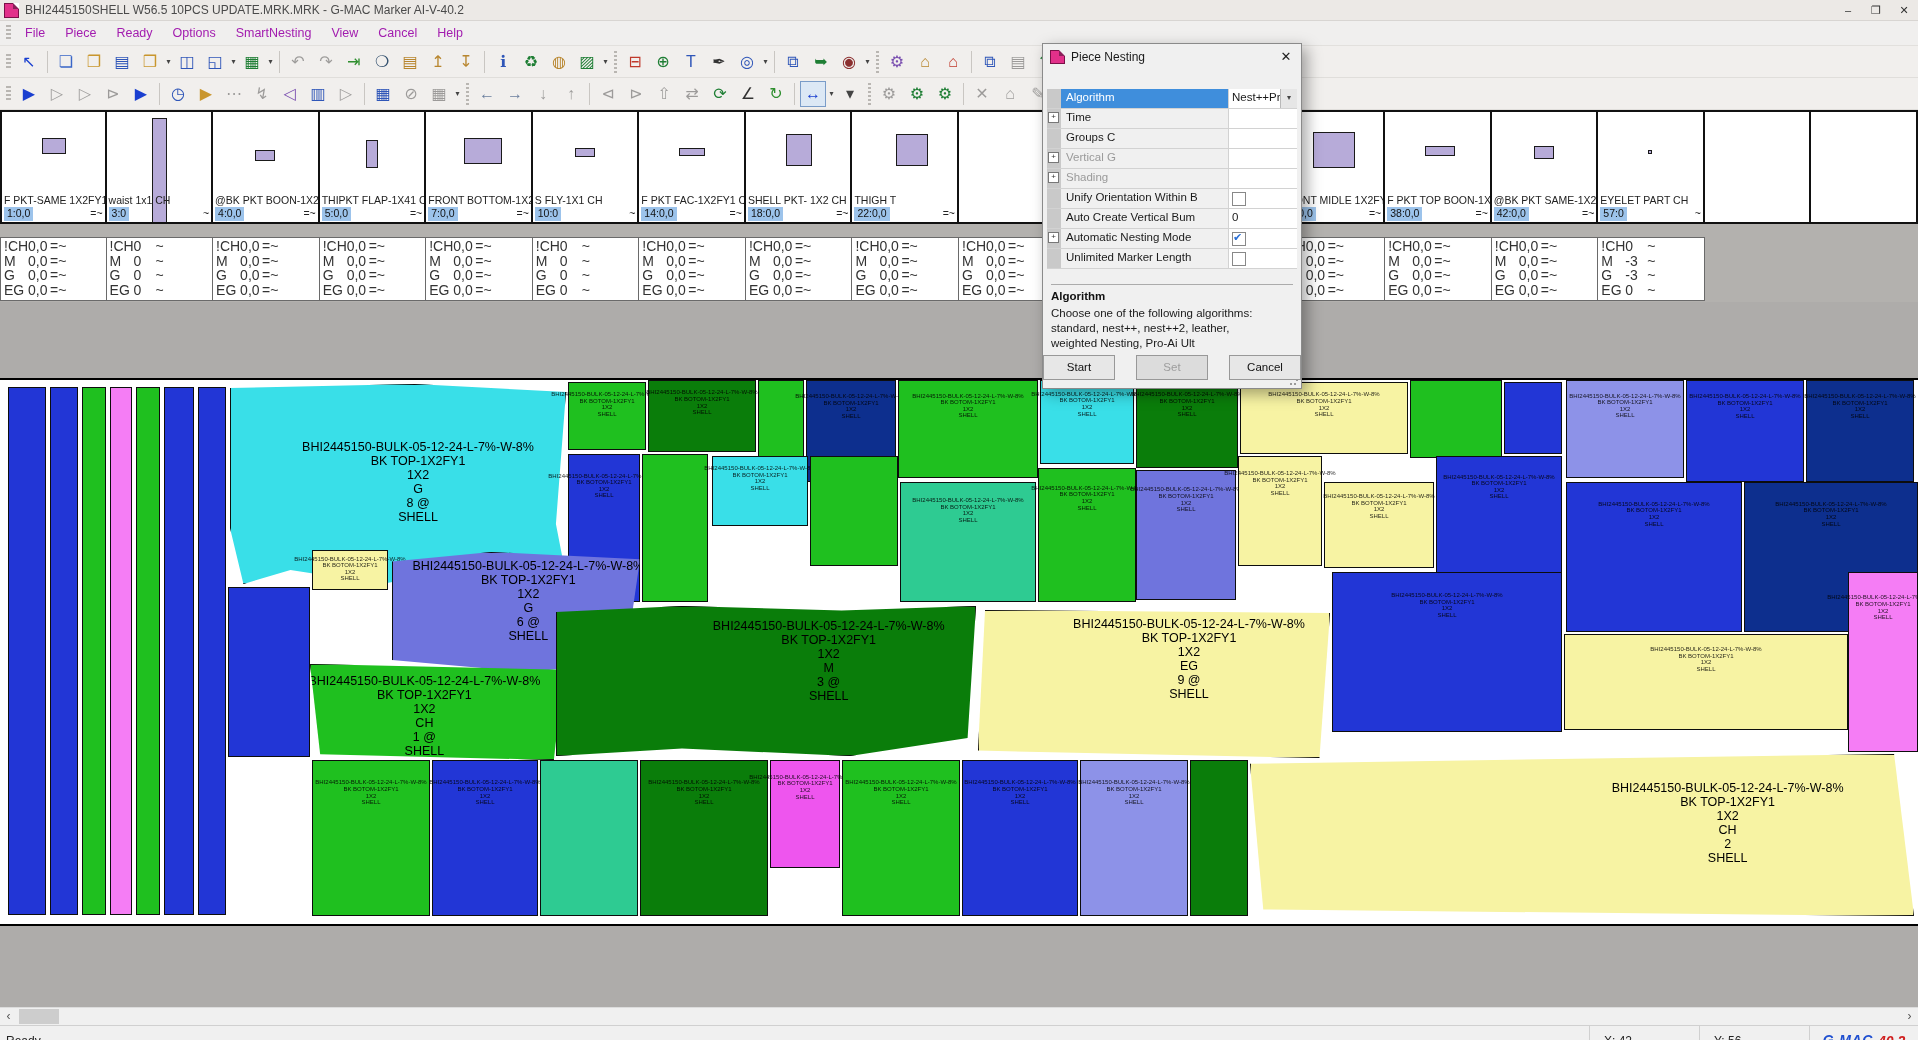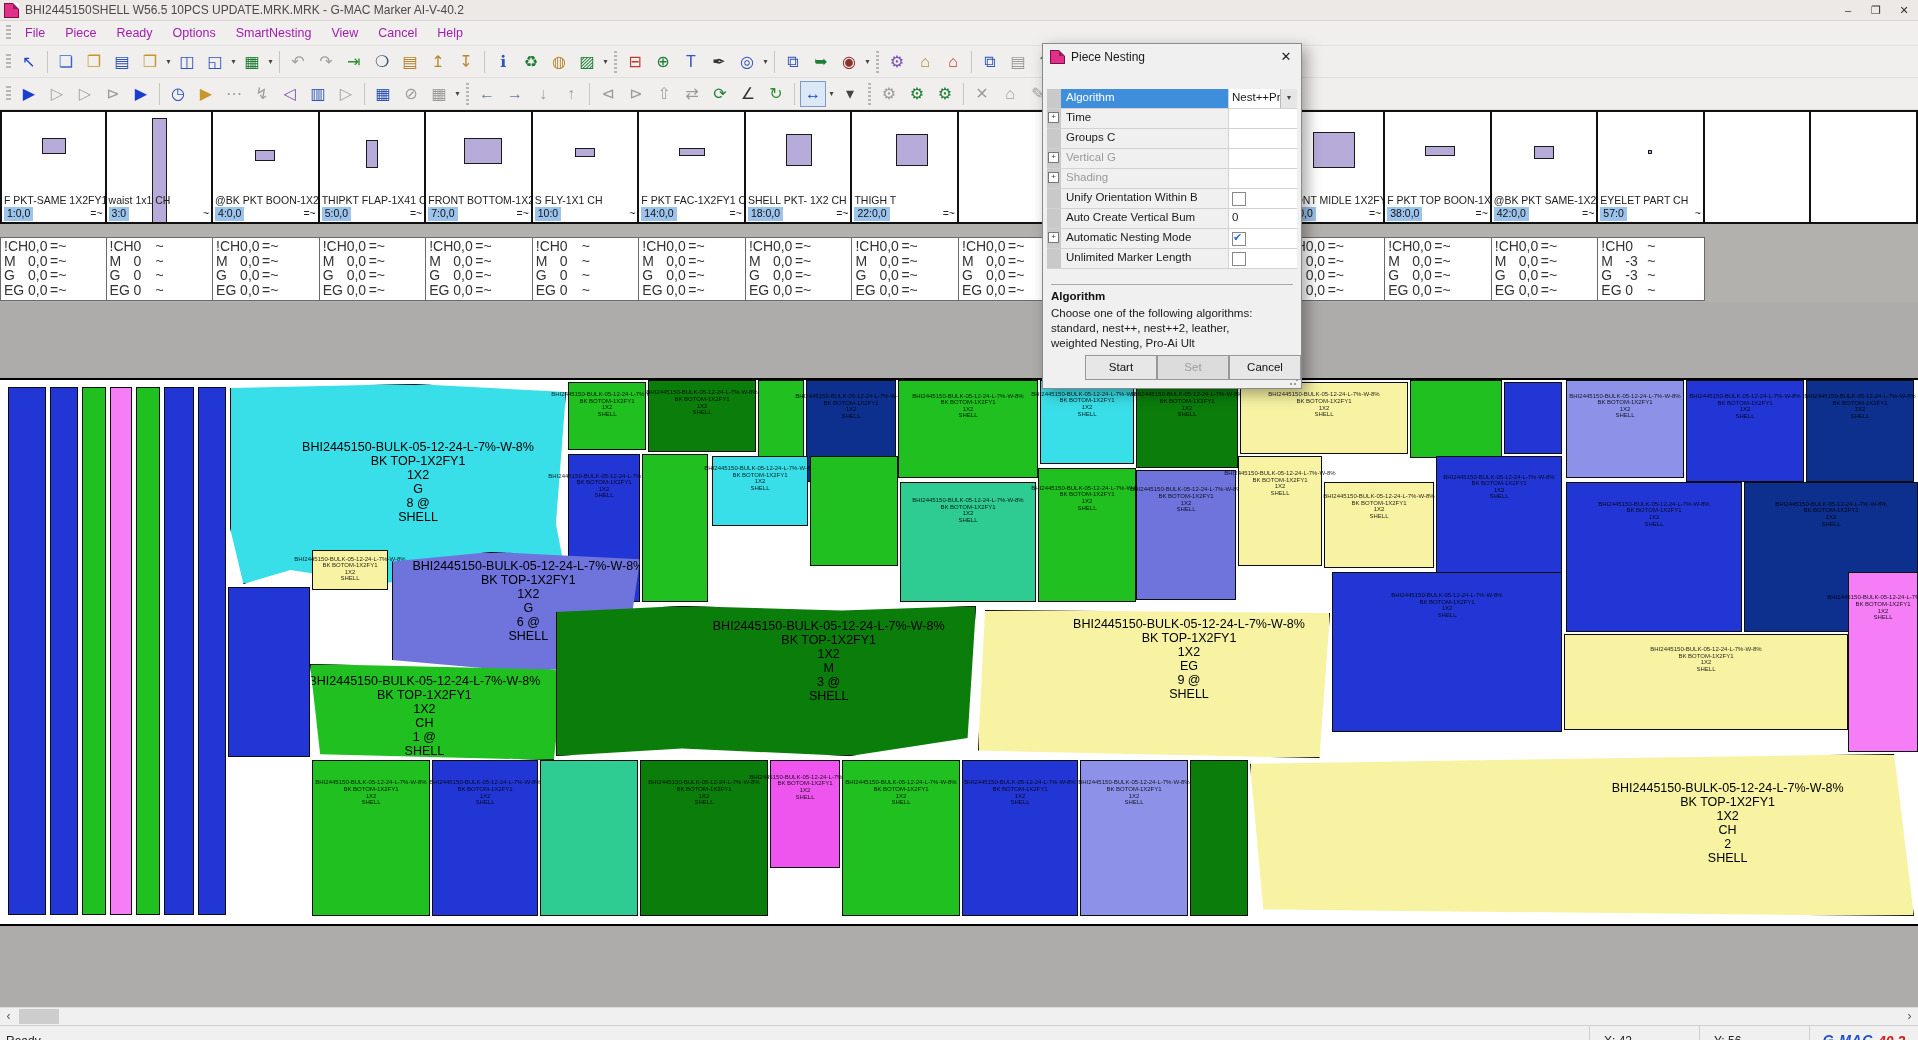--- a/index.html
+++ b/index.html
@@ -80,21 +80,21 @@
   .dr .val{flex:1;padding:2px 0 0 3px;background:#fff;position:relative;overflow:hidden;white-space:nowrap;color:#1a1a1a;}
   .combo-btn{position:absolute;right:0;top:0;bottom:0;width:16px;background:#e6e6e6;border-left:1px solid #b9b9b9;text-align:center;font-size:8px;line-height:17px;color:#444;}
   .chk{width:12px;height:12px;border:1px solid #888;background:#fff;margin-top:1px;position:relative;}
   .chk.on:before{content:"✔";position:absolute;left:0px;top:-2px;font-size:11px;color:#2a6fd6;}
   #dlg-dropdown{position:absolute;left:75px;top:64px;width:172px;background:#fff;border:1px solid #555;z-index:60;}
   .opt{height:17px;font-size:11.5px;padding:1px 0 0 4px;color:#111;white-space:nowrap;overflow:hidden;}
   .opt.selected{background:#2a6fd6;color:#fff;}
   #dlg-help{position:absolute;left:8px;right:8px;top:240px;height:66px;border-top:1px solid #ababab;padding-top:5px;overflow:hidden;}
   #dlg-help-title{font-size:11.5px;font-weight:bold;color:#111;margin-bottom:4px;}
   .help-line{font-size:11.5px;color:#1a1a1a;line-height:15px;white-space:nowrap;}
-  #dlg-buttons{position:absolute;left:0;right:0;bottom:8px;display:flex;justify-content:flex-end;}
+  #dlg-buttons{position:absolute;left:0;right:0;bottom:8px;display:flex;justify-content:space-between;}
   .dbtn{width:70px;height:23px;background:#e7e7e7;border:1px solid #989898;font-size:11.5px;color:#111;text-align:center;line-height:22px;}
   .dbtn.disabled{color:#9d9d9d;background:#dcdcdc;}
   #dlg-grip{position:absolute;right:2px;bottom:2px;width:10px;height:10px;background:
     radial-gradient(circle at 2px 8px,#9a9a9a 1px,transparent 1.3px),
     radial-gradient(circle at 6px 8px,#9a9a9a 1px,transparent 1.3px),
     radial-gradient(circle at 8px 4px,#9a9a9a 1px,transparent 1.3px);}
 </style>
 </head>
 <body>
 

